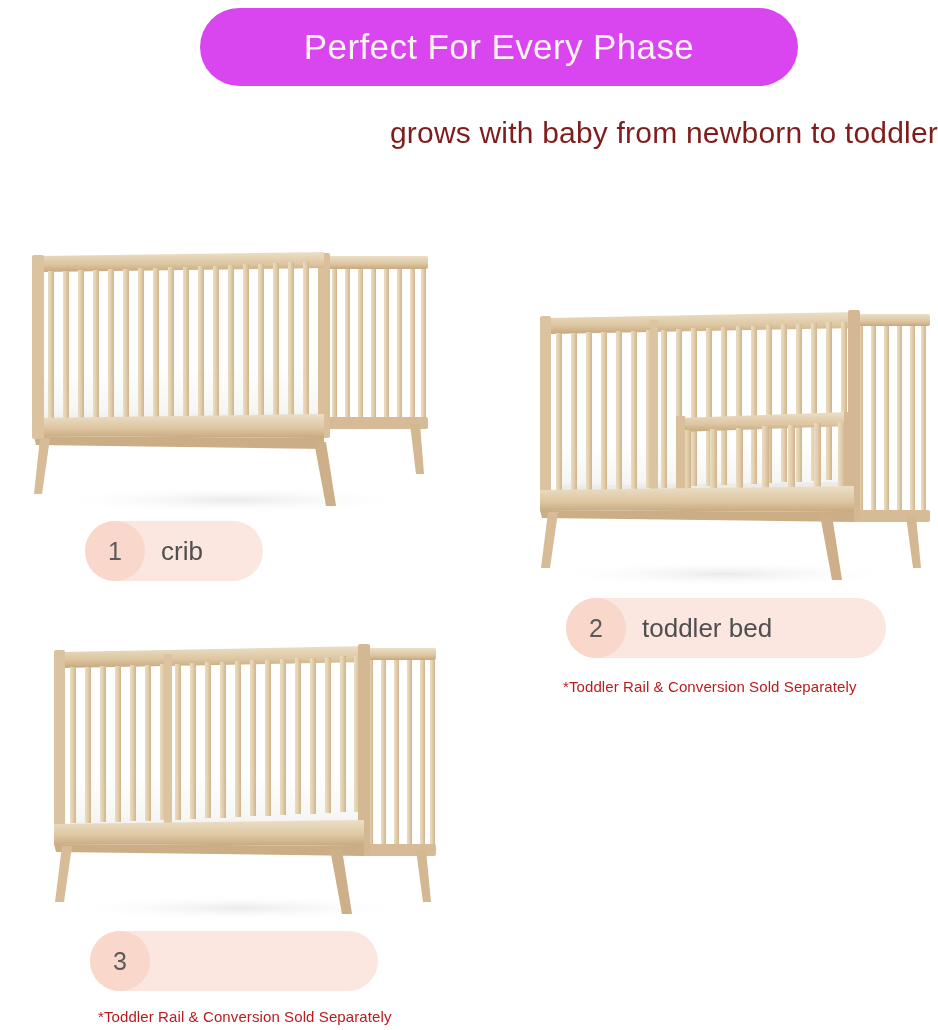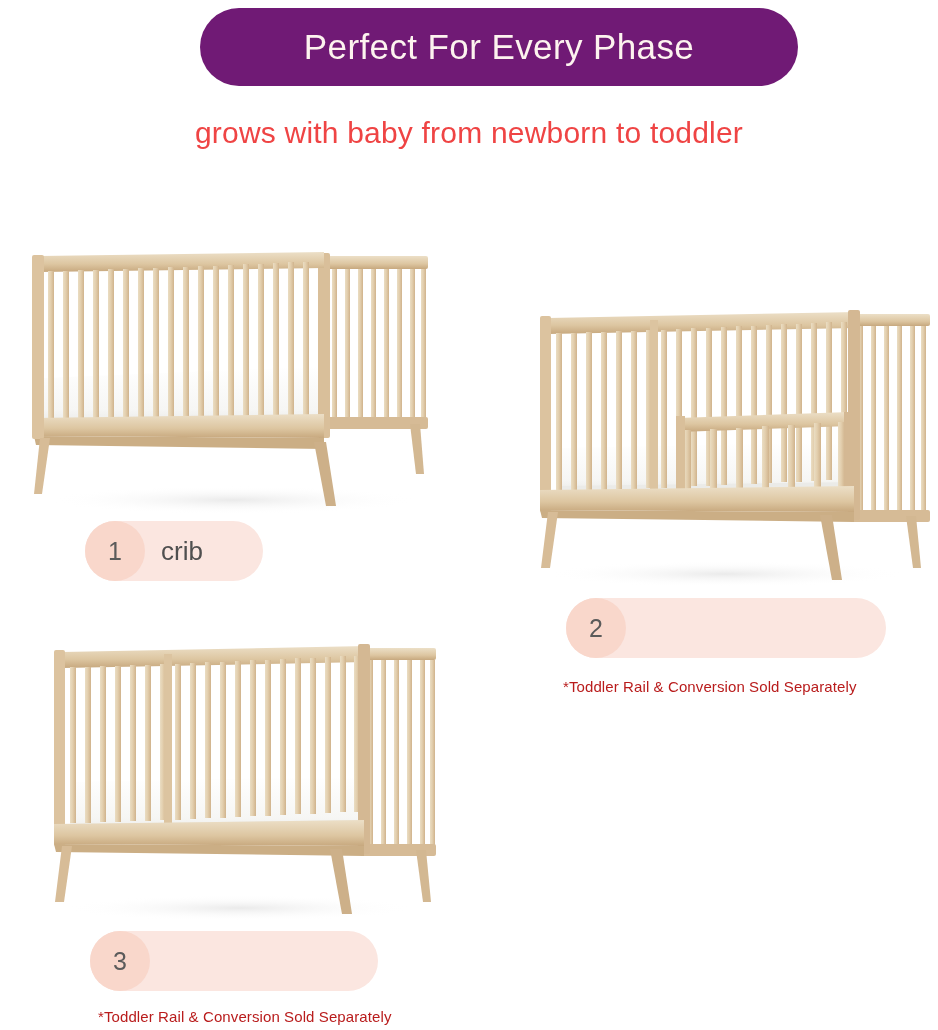--- a/index.html
+++ b/index.html
@@ -17,42 +17,42 @@
   }
 
   
   .header-pill {
     position: absolute;
     left: 200px;
     top: 8px;
     width: 598px;
     height: 78px;
     border-radius: 39px;
-    background: #701a75;
+    background: #d946ef;
     display: flex;
     align-items: center;
     justify-content: center;
     box-sizing: border-box;
   }
   .header-pill-text {
     color: #fdf3ef;
     font-size: 35px;
     letter-spacing: 0.4px;
     font-weight: 400;
     white-space: nowrap;
   }
 
   .subtitle {
     position: absolute;
     left: 0;
     top: 116px;
     width: 938px;
-    text-align: center;
+    text-align: right;
     font-size: 30px;
-    color: #ef4444;
+    color: #7f1d1d;
     font-weight: 400;
     letter-spacing: 0.2px;
   }
 
   
   .badge {
     position: absolute;
     height: 60px;
     border-radius: 30px;
     background: #fbe6e0;
@@ -276,20 +276,21 @@
     <g>
       <path d="M28 212 L38 212 L30 268 L21 268 Z" fill="#d7bc97"></path>
       <path d="M300 215 L312 215 L322 280 L312 280 Z" fill="#cdb089"></path>
       <path d="M386 216 L396 216 L401 268 L393 268 Z" fill="#d3b892"></path>
     </g>
   </svg>
 </div>
 
 <div class="badge badge-2">
   <span class="badge-num">2</span>
+  <span class="badge-label">toddler bed</span>
 </div>
 
 <div class="footnote footnote-2">*Toddler Rail &amp; Conversion Sold Separately</div>
 
 <div class="bed" style="left:40px; top:636px;">
   <svg width="400" height="292" viewBox="0 0 400 292">
     <ellipse cx="200" cy="272" rx="175" ry="13" fill="url(#floorSh)"></ellipse>
 
     <g>
       <rect x="320" y="12" width="76" height="12" rx="2" fill="url(#woodH)"></rect>

